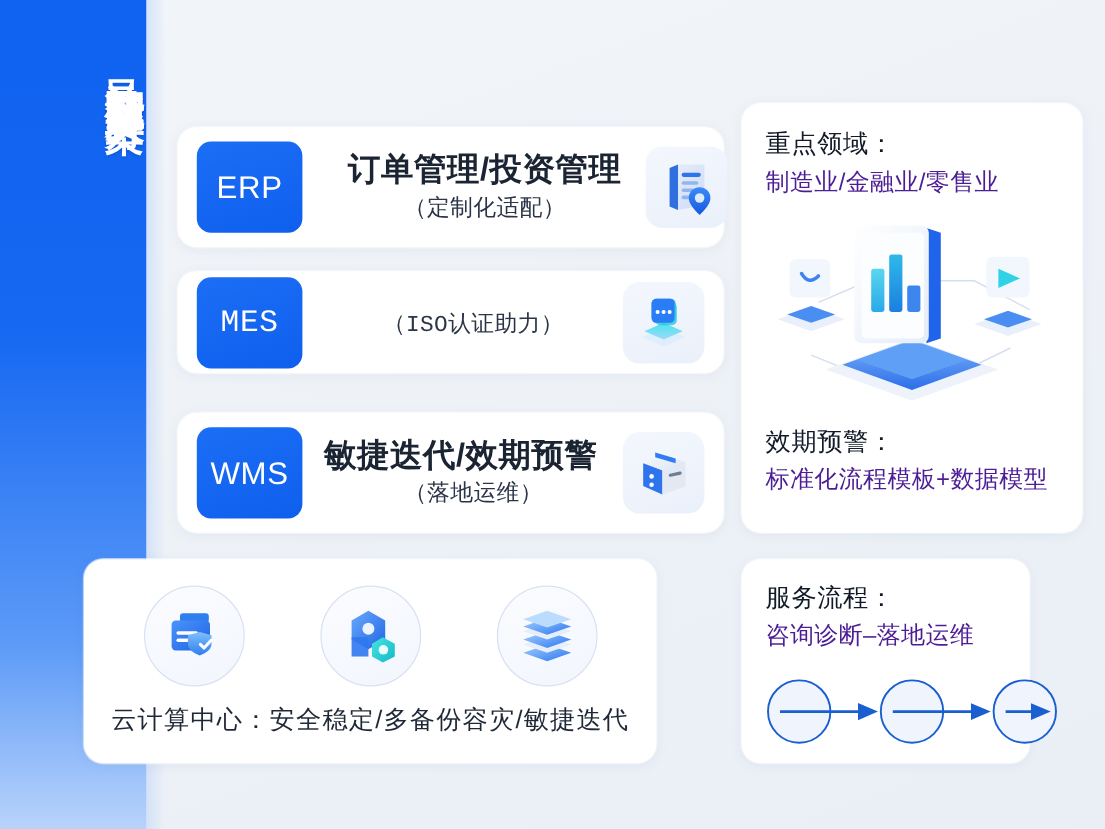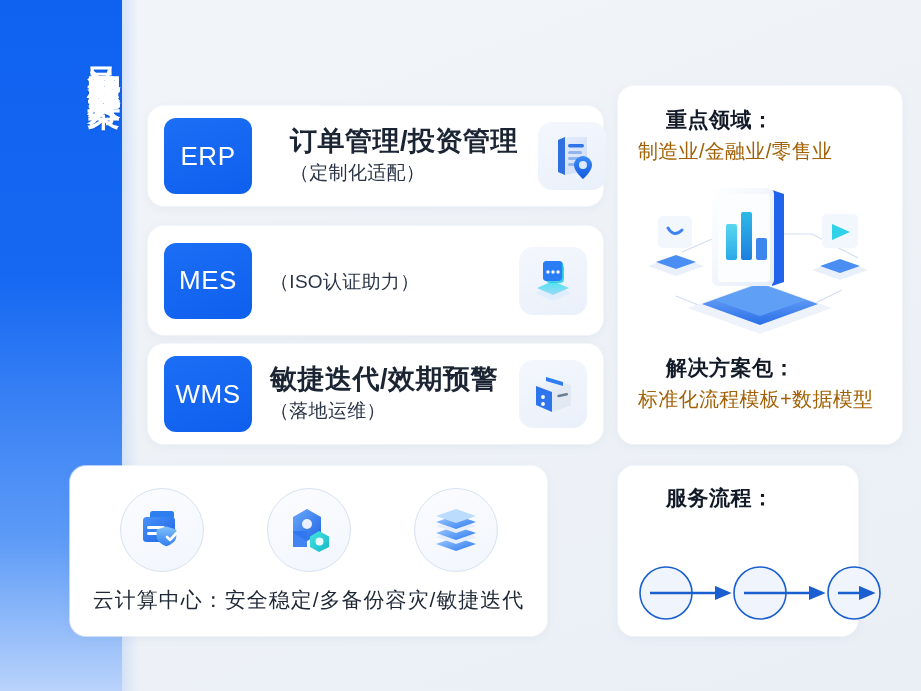--- a/index.html
+++ b/index.html
@@ -74,35 +74,36 @@
     letter-spacing: 0.5px;
     line-height: 1.15;
     white-space: nowrap;
   }
   .mod-sub {
     font-size: 19px;
     color: #2b3547;
     margin-top: 3px;
     letter-spacing: 0.3px;
     white-space: nowrap;
+    text-align: center;
   }
   .mod-icon {
     flex: 0 0 68px;
     width: 68px; height: 68px;
     border-radius: 14px;
     background: linear-gradient(160deg, #f4f7fd 0%, #eaf0fa 100%);
     display: flex; align-items: center; justify-content: center;
   }
 
   
   .panel-head {
-    font-size: 21px; font-weight: 700; color: #121a28; letter-spacing: .5px; margin-left: 28px;
+    font-size: 21px; font-weight: 400; color: #121a28; letter-spacing: .5px;
   }
   .panel-body {
-    font-size: 20px; color: #a16207; letter-spacing: .3px; margin-top: 4px;
+    font-size: 20px; color: #4c1d95; letter-spacing: .3px; margin-top: 4px;
     white-space: nowrap;
   }
 
   
   .cloud-icons {
     display: flex; justify-content: center; gap: 63px;
     padding-top: 22px;
   }
   .circle-icon {
     width: 84px; height: 84px; border-radius: 50%;
@@ -150,21 +151,21 @@
         <rect x="21" y="13" width="16" height="3.4" rx="1.7" fill="#2f74e8"></rect>
         <rect x="21" y="20" width="14" height="3" rx="1.5" fill="#90b5ef"></rect>
         <rect x="21" y="26" width="11" height="3" rx="1.5" fill="#90b5ef"></rect>
         <rect x="21" y="32" width="8" height="3" rx="1.5" fill="#90b5ef"></rect>
         <path d="M36 25 a9 9 0 0 1 9 9 c0 6.5 -9 14 -9 14 s-9 -7.5 -9 -14 a9 9 0 0 1 9 -9 z" fill="url(#gpin)"></path>
         <circle cx="36" cy="34" r="4" fill="#dceafd"></circle>
       </svg>
     </div>
   </div>
 
-  <div class="card module" style="left:148px; top:226px; width:455px; height:109px;">
+  <div class="card module" style="left:148px; top:226px; width:455px; height:85px;font-family:Liberation Mono, monospace;">
     <div class="badge">MES</div>
     <div class="mod-text">
       <div class="mod-sub">（ISO认证助力）</div>
     </div>
     <div class="mod-icon">
       <svg width="50" height="50" viewBox="0 0 50 50">
         <defs>
           <linearGradient id="gscr" x1="0" y1="0" x2="1" y2="1">
             <stop offset="0" stop-color="#2f7cf6"></stop>
               <stop offset="1" stop-color="#25d3e0"></stop>
@@ -319,28 +320,29 @@
         <path d="M146 12 L158 16 L158 104 L146 108 Z" fill="#1f64ea"></path>
         <rect x="86" y="10" width="62" height="98" rx="6" fill="url(#gpanelbig)"></rect>
         <rect x="92" y="16" width="52" height="88" rx="4" fill="#fbfdff"></rect>
         <rect x="100" y="46" width="11" height="36" rx="2" fill="url(#gbar1)"></rect>
         <rect x="115" y="34" width="11" height="48" rx="2" fill="url(#gbar2)"></rect>
         <rect x="130" y="60" width="11" height="22" rx="2" fill="#3d86ee"></rect>
       </svg>
     </div>
 
     <div style="position:absolute; left:20px; top:268px;">
-      <div class="panel-head">解决方案包：</div>
+      <div class="panel-head">效期预警：</div>
       <div class="panel-body">标准化流程模板+数据模型</div>
     </div>
   </div>
 
   <div class="card" style="left:618px; top:466px; width:240px; height:170px;">
     <div style="position:absolute; left:20px; top:18px;">
       <div class="panel-head">服务流程：</div>
+      <div class="panel-body">咨询诊断–落地运维</div>
     </div>
     <div style="position:absolute; left:14px; top:92px;">
       <svg width="256" height="70" viewBox="0 0 256 70">
         <defs>
           <marker id="arw" markerWidth="7" markerHeight="7" refX="5.5" refY="3" orient="auto">
             <path d="M0 0 L7 3 L0 6 Z" fill="#1a5fd0"></path>
           </marker>
         </defs>
         <circle cx="34" cy="35" r="26" fill="#f0f5fd" stroke="#1a5fd0" stroke-width="1.6"></circle>
         <circle cx="128" cy="35" r="26" fill="#f0f5fd" stroke="#1a5fd0" stroke-width="1.6"></circle>

